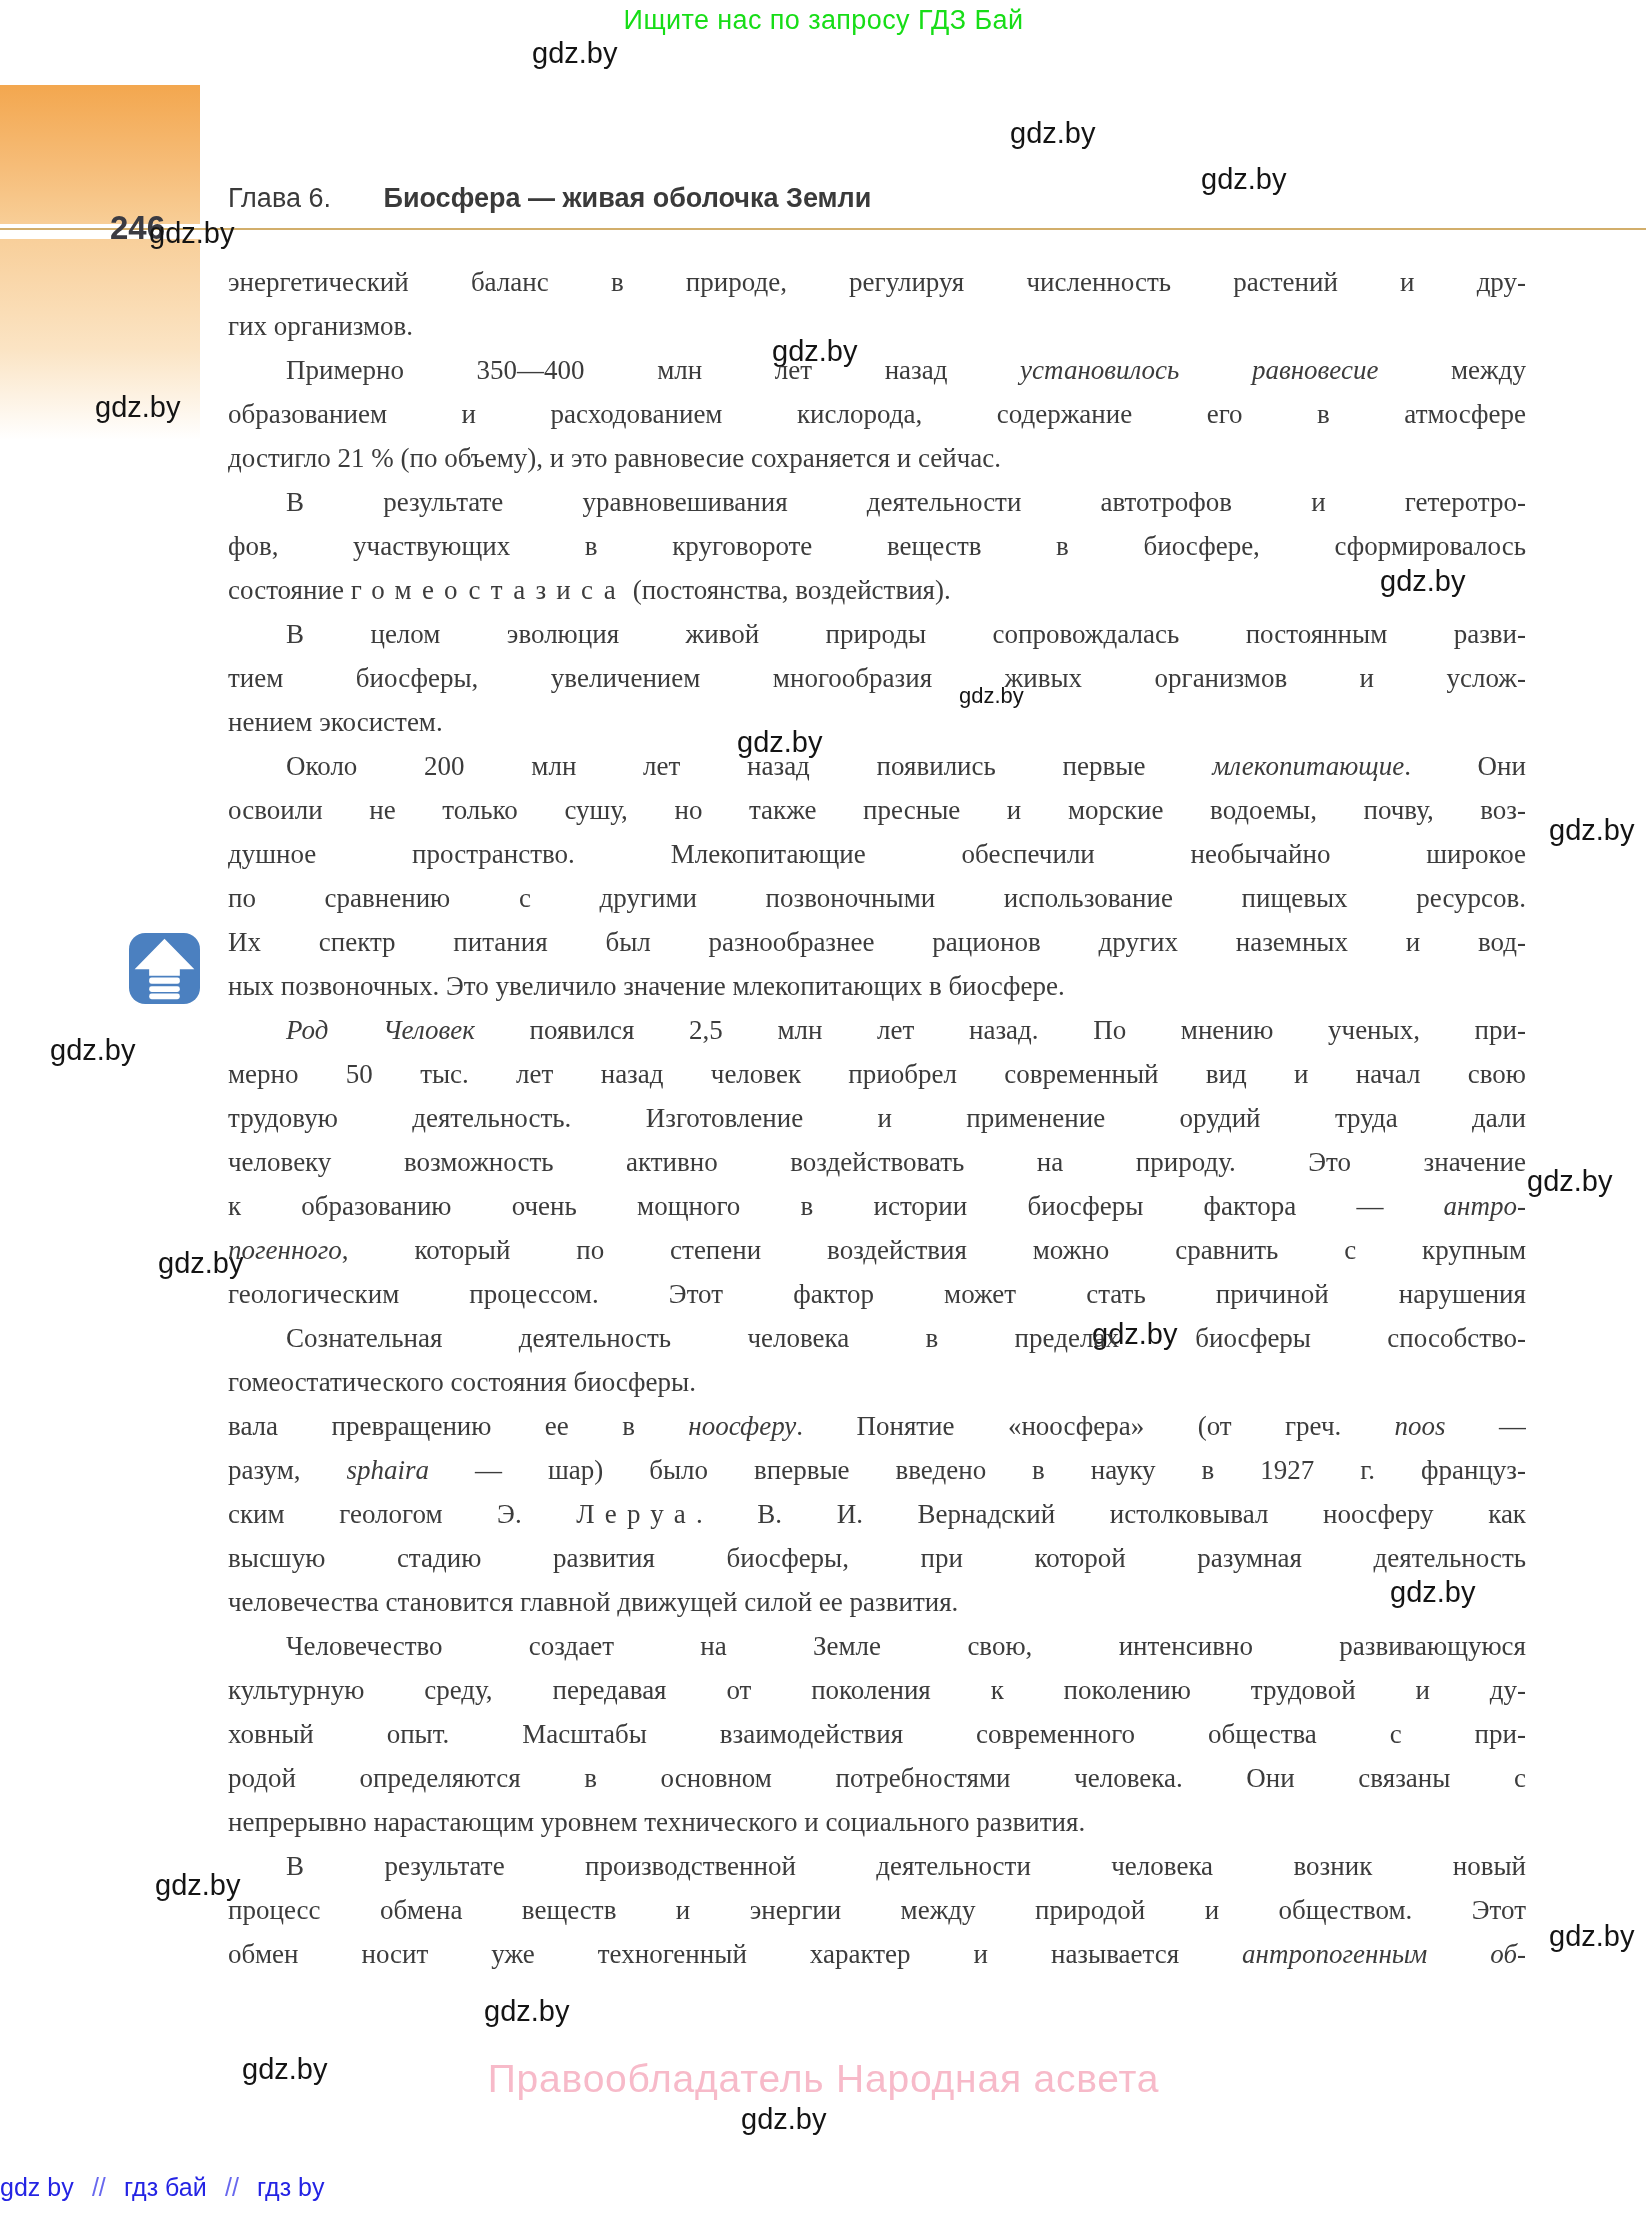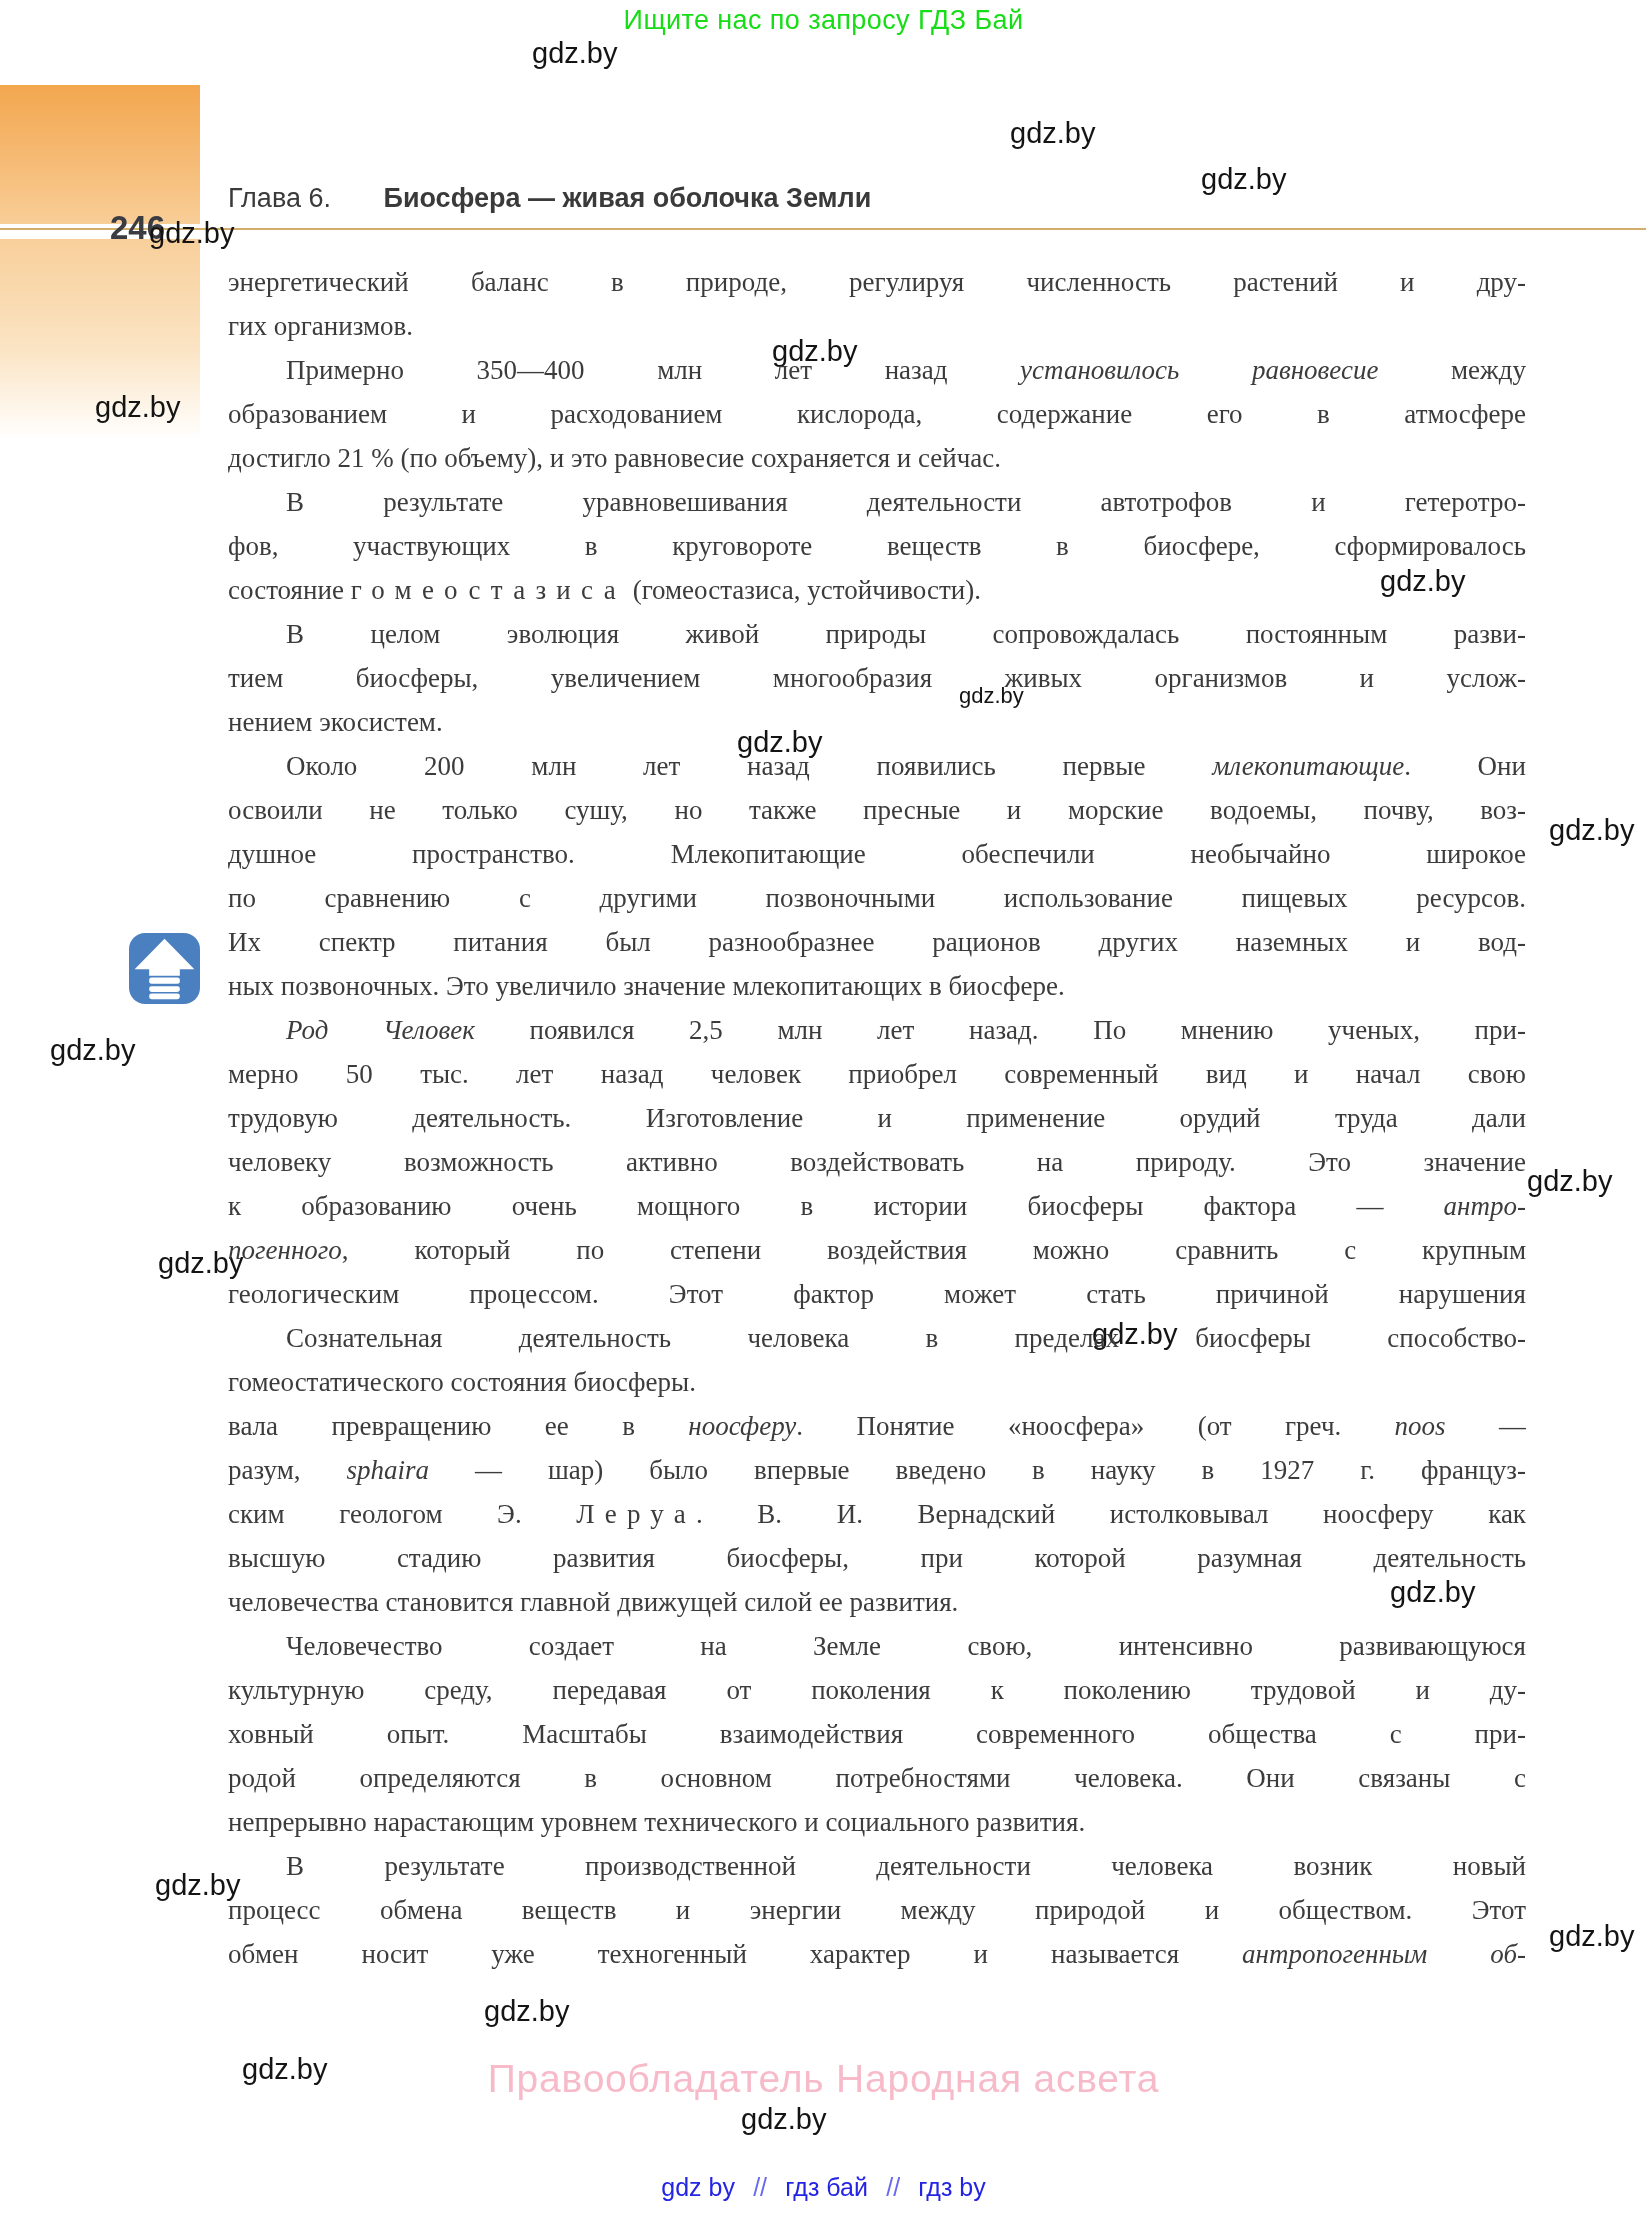--- a/index.html
+++ b/index.html
@@ -65,21 +65,20 @@
   
   .side-icon { position:absolute; left:129px; top:933px; width:71px; height:71px; }
   
   .copyright {
     position:absolute; left:0; right:0; top:2057px;
     text-align:center;
     font-size:39px; color:#f7bac9; letter-spacing:0.8px;
   }
   .bottom-links {
     position:absolute; left:0; right:0; top:2173px;
-    text-align:center;
     font-size:25px; color:#2424e4;
   }
   .bottom-links .sep { color:#6868ee; margin:0 11.3px; }
   .bottom-links .lnk { cursor:pointer; }
 </style>
 </head>
 <body>
 
 <div class="banner">Ищите нас по запросу ГДЗ Бай</div>
 
@@ -118,21 +117,21 @@
   </div>
 
 <div class="body-text" id="bodyText">
     <div class="line"><span>энергетический баланс в природе, регулируя численность растений и дру-</span></div>
     <div class="line end"><span>гих организмов.</span></div>
     <div class="line ind"><span>Примерно 350—400 млн лет назад </span><span class="it">установилось равновесие</span><span> между</span></div>
     <div class="line"><span>образованием и расходованием кислорода, содержание его в атмосфере</span></div>
     <div class="line end"><span>достигло 21 % (по объему), и это равновесие сохраняется и сейчас.</span></div>
     <div class="line ind"><span>В результате уравновешивания деятельности автотрофов и гетеротро-</span></div>
     <div class="line"><span>фов, участвующих в круговороте веществ в биосфере, сформировалось</span></div>
-    <div class="line end"><span>состояние </span><span class="spc">гомеостазиса</span><span> (гомеостазиса, устойчивости).</span></div>
+    <div class="line end"><span>состояние </span><span class="spc">гомеостазиса</span><span> (постоянства, воздействия).</span></div>
     <div class="line ind"><span>В целом эволюция живой природы сопровождалась постоянным разви-</span></div>
     <div class="line"><span>тием биосферы, увеличением многообразия живых организмов и услож-</span></div>
     <div class="line end"><span>нением экосистем.</span></div>
     <div class="line ind"><span>Около 200 млн лет назад появились первые </span><span class="it">млекопитающие</span><span>. Они</span></div>
     <div class="line"><span>освоили не только сушу, но также пресные и морские водоемы, почву, воз-</span></div>
     <div class="line"><span>душное пространство. Млекопитающие обеспечили необычайно широкое</span></div>
     <div class="line"><span>по сравнению с другими позвоночными использование пищевых ресурсов.</span></div>
     <div class="line"><span>Их спектр питания был разнообразнее рационов других наземных и вод-</span></div>
     <div class="line end"><span>ных позвоночных. Это увеличило значение млекопитающих в биосфере.</span></div>
     <div class="line ind"><span class="it">Род Человек</span><span> появился 2,5 млн лет назад. По мнению ученых, при-</span></div>

